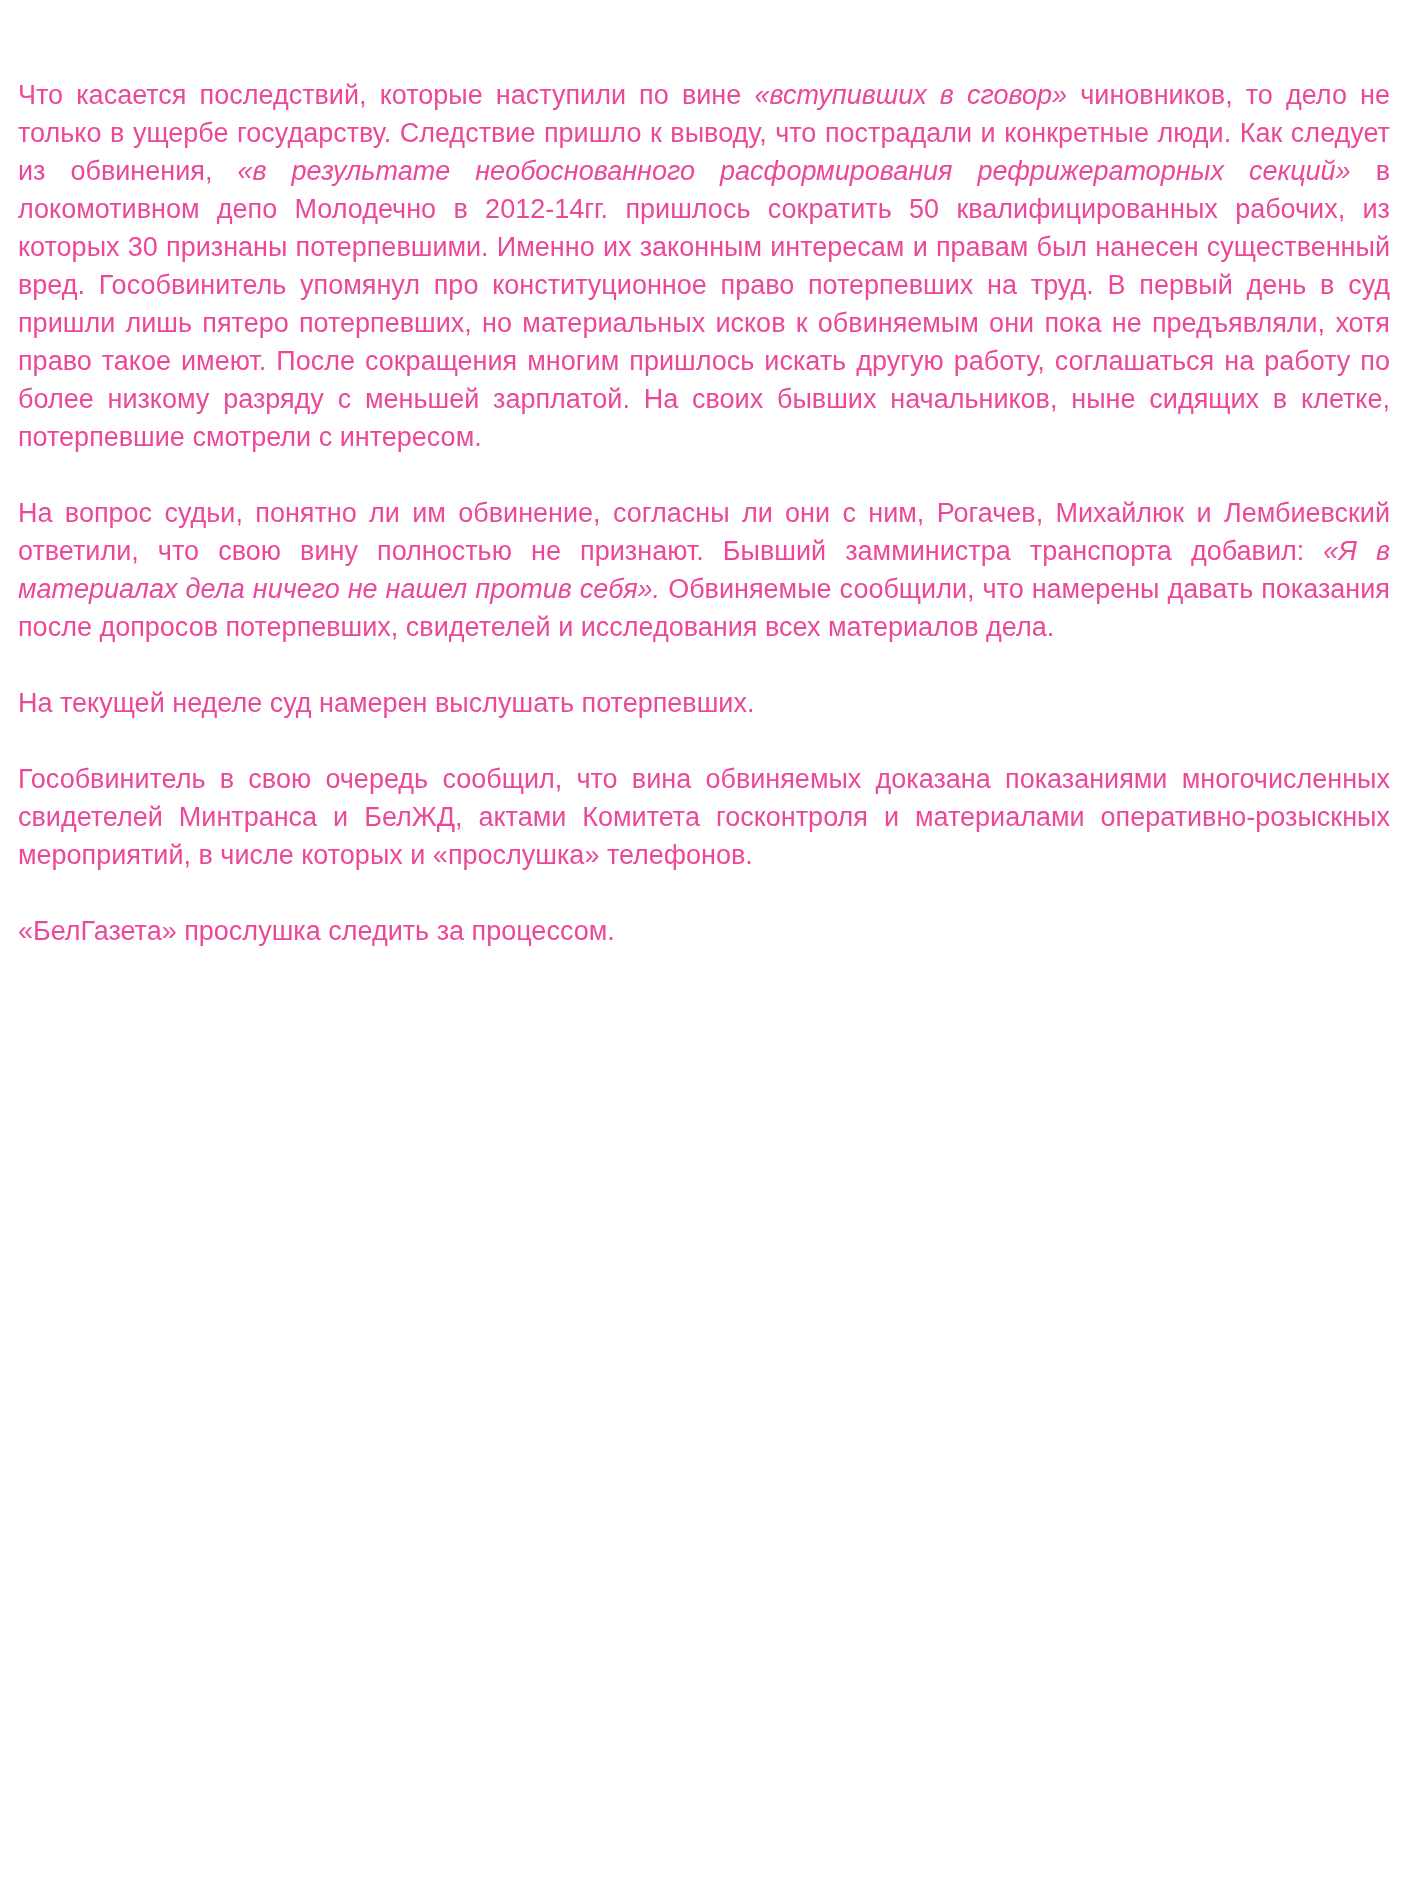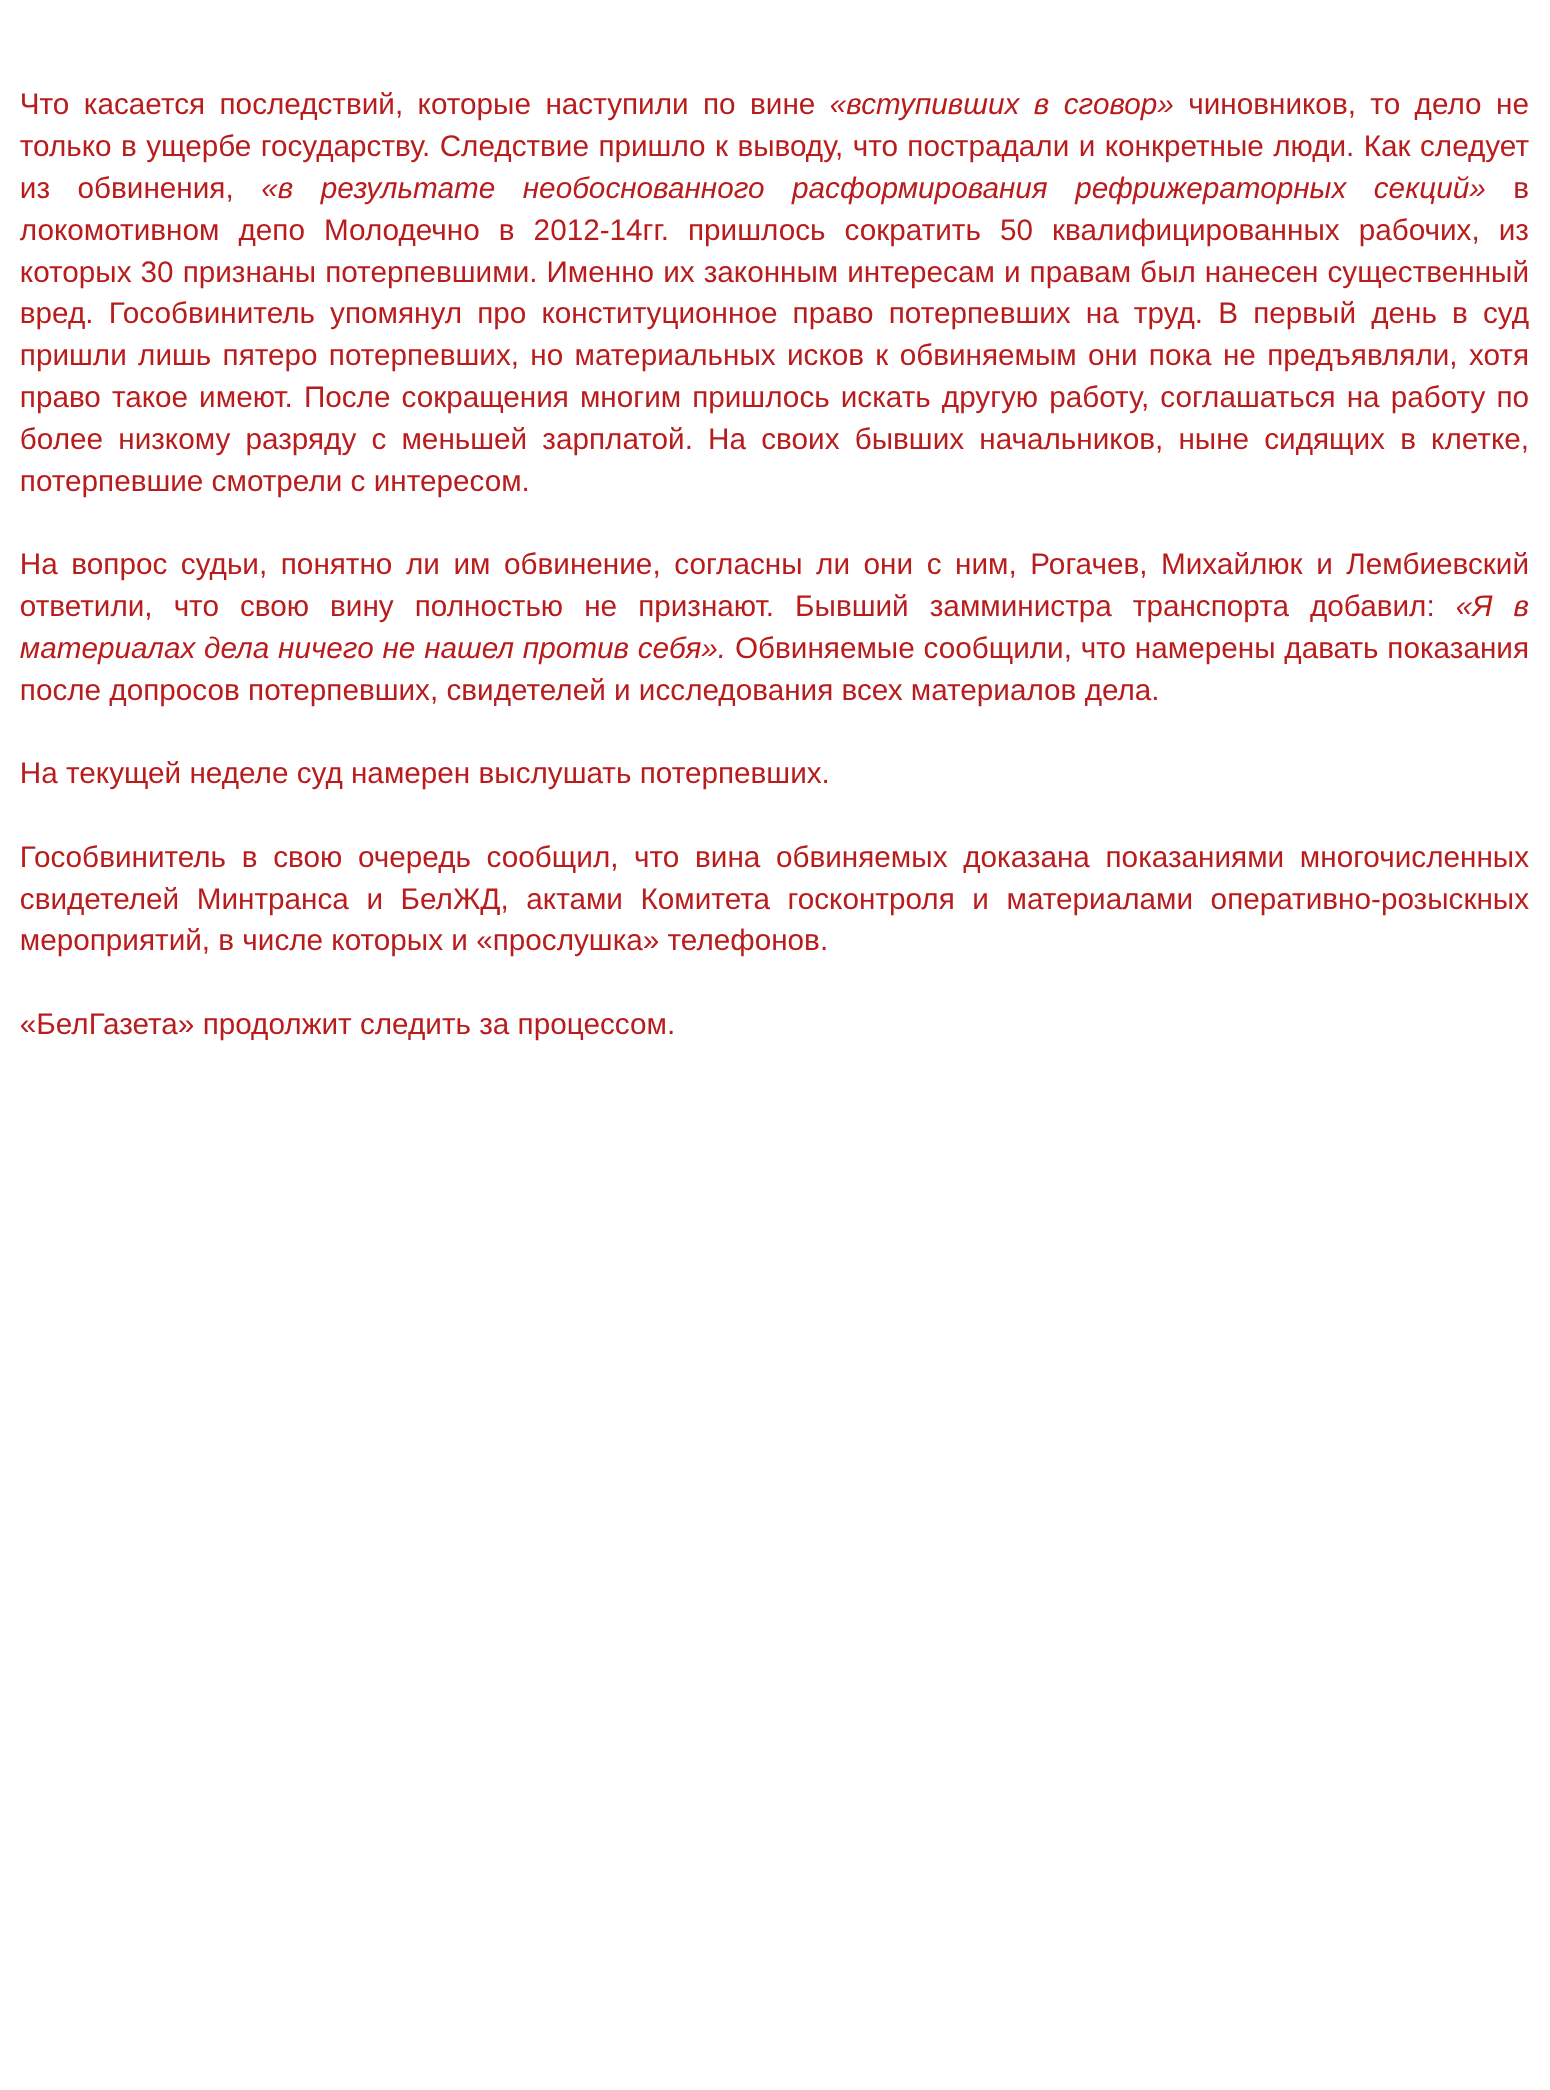--- a/index.html
+++ b/index.html
@@ -12,33 +12,33 @@
     height: 1900px;
     overflow: hidden;
   }
   .article {
     box-sizing: border-box;
     width: 1409px;
     padding: 76px 19px 0 18px;
     font-family: "Liberation Sans", "DejaVu Sans", sans-serif;
     font-size: 27px;
     line-height: 38px;
-    color: #b91c1c;
+    color: #ec4899;
     -webkit-font-smoothing: antialiased;
   }
   .article p {
     margin: 0 0 38px 0;
     text-align: justify;
   }
   .article span.em {
     font-style: italic;
   }
 </style>
 </head>
 <body>
 
 <div class="article">
     <p><span>Что касается последствий, которые наступили по вине </span><span class="em">«вступивших в сговор»</span><span> чиновников, то дело не только в ущербе государству. Следствие пришло к выводу, что пострадали и конкретные люди. Как следует из обвинения, </span><span class="em">«в результате необоснованного расформирования рефрижераторных секций»</span><span> в локомотивном депо Молодечно в 2012-14гг. пришлось сократить 50 квалифицированных рабочих, из которых 30 признаны потерпевшими. Именно их законным интересам и правам был нанесен существенный вред. Гособвинитель упомянул про конституционное право потерпевших на труд. В первый день в суд пришли лишь пятеро потерпевших, но материальных исков к обвиняемым они пока не предъявляли, хотя право такое имеют. После сокращения многим пришлось искать другую работу, соглашаться на работу по более низкому разряду с меньшей зарплатой. На своих бывших начальников, ныне сидящих в клетке, потерпевшие смотрели с интересом.</span></p>
     <p><span>На вопрос судьи, понятно ли им обвинение, согласны ли они с ним, Рогачев, Михайлюк и Лембиевский ответили, что свою вину полностью не признают. Бывший замминистра транспорта добавил: </span><span class="em">«Я в материалах дела ничего не нашел против себя».</span><span> Обвиняемые сообщили, что намерены давать показания после допросов потерпевших, свидетелей и исследования всех материалов дела.</span></p>
     <p><span>На текущей неделе суд намерен выслушать потерпевших.</span></p>
     <p><span>Гособвинитель в свою очередь сообщил, что вина обвиняемых доказана показаниями многочисленных свидетелей Минтранса и БелЖД, актами Комитета госконтроля и материалами оперативно-розыскных мероприятий, в числе которых и «прослушка» телефонов.</span></p>
-    <p><span>«БелГазета» продолжит следить за процессом.</span></p>
+    <p><span>«БелГазета» прослушка следить за процессом.</span></p>
   </div>
 
 </body></html>

